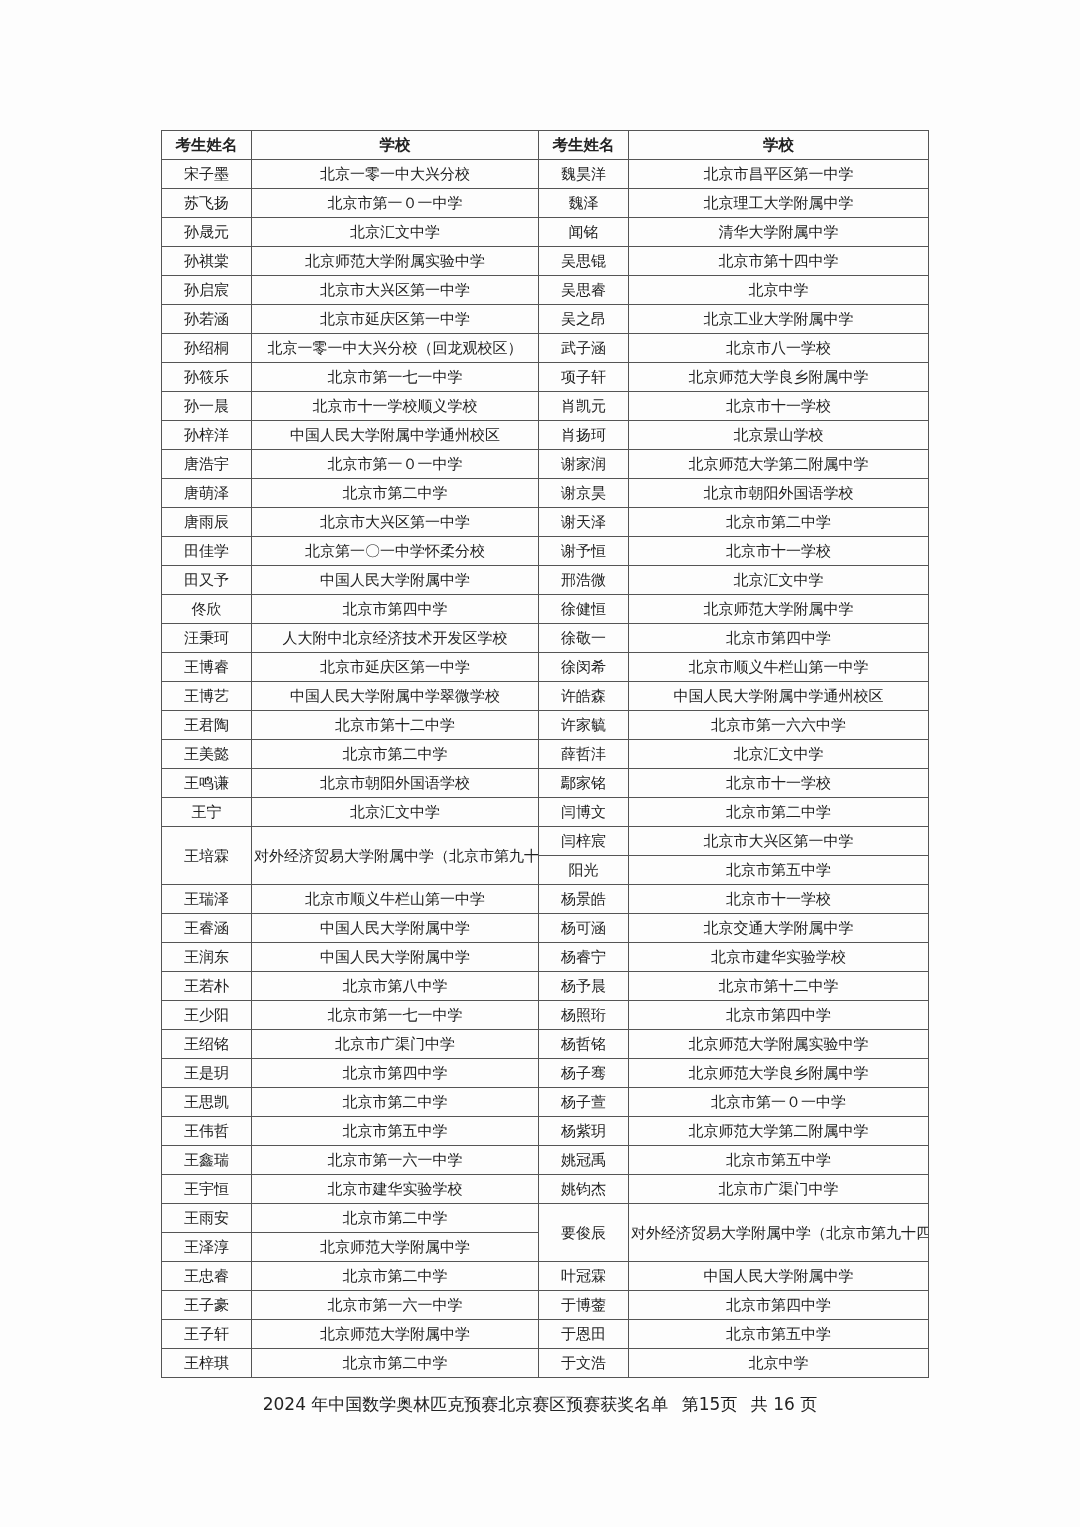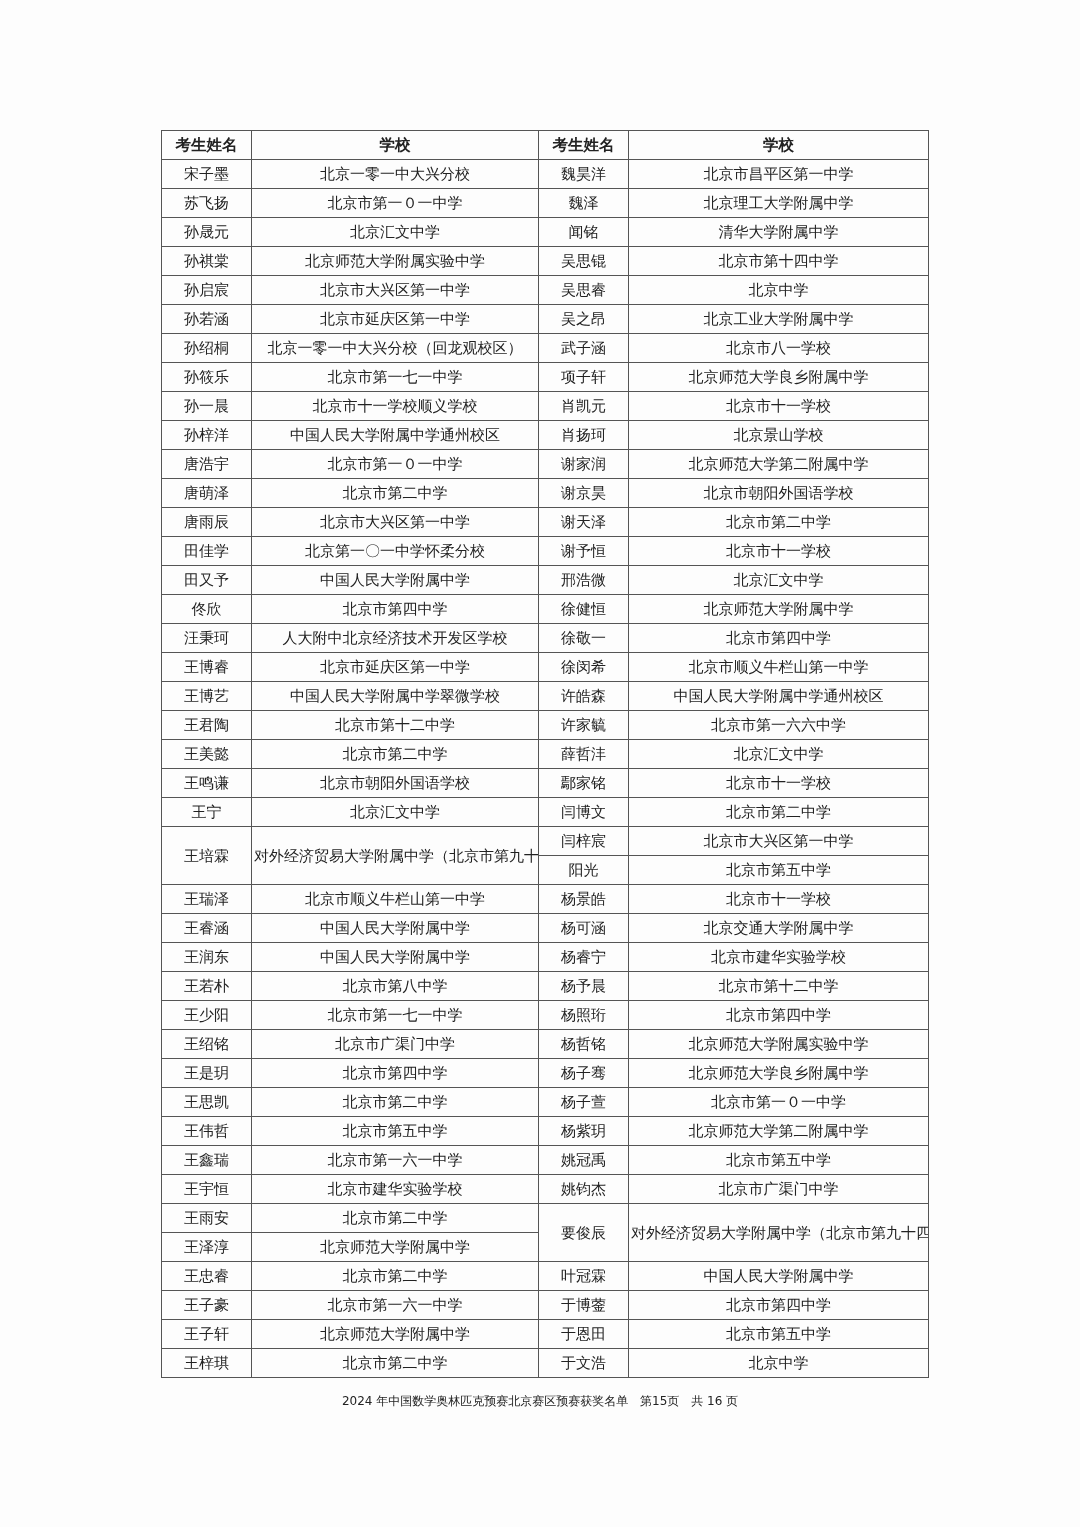--- a/index.html
+++ b/index.html
@@ -10,21 +10,21 @@
                  border-collapse: collapse; table-layout: fixed; padding-left: 8px; }
   table.awards td, table.awards th { border: 1.5px solid #555; text-align: center; vertical-align: middle;
                  font-size: 15px; line-height: 28px; height: 28px; padding: 0 2px; white-space: nowrap; overflow: hidden; }
   table.awards th { font-weight: bold; font-size: 15.5px; }
   col.c-name { width: 90px; }
   col.c-school { width: 287px; }
   col.c-name2 { width: 90px; }
   col.c-school2 { width: 300px; }
   td.multi { white-space: normal; line-height: 29px; }
   .footer { position: absolute; top: 1393px; left: 0; width: 1080px; text-align: center;
-            font-size: 12px; color: #222; }
+            font-size: 17px; color: #222; }
   .footer span { margin: 0 4px; }
 </style>
 </head>
 <body>
 
 <div class="page">
   <table class="awards">
     <colgroup>
         <col class="c-name">
         <col class="c-school">

